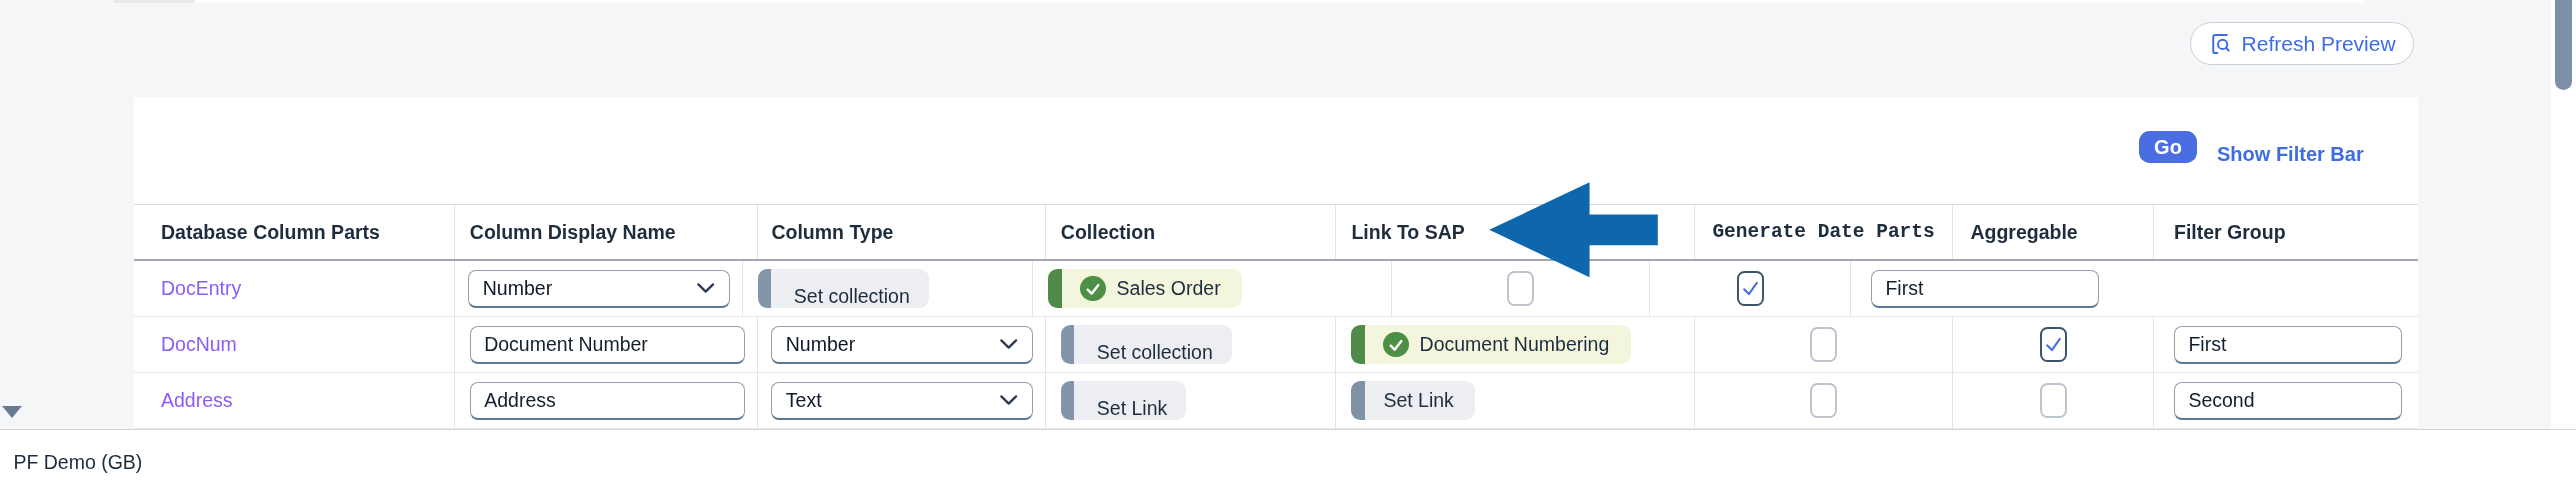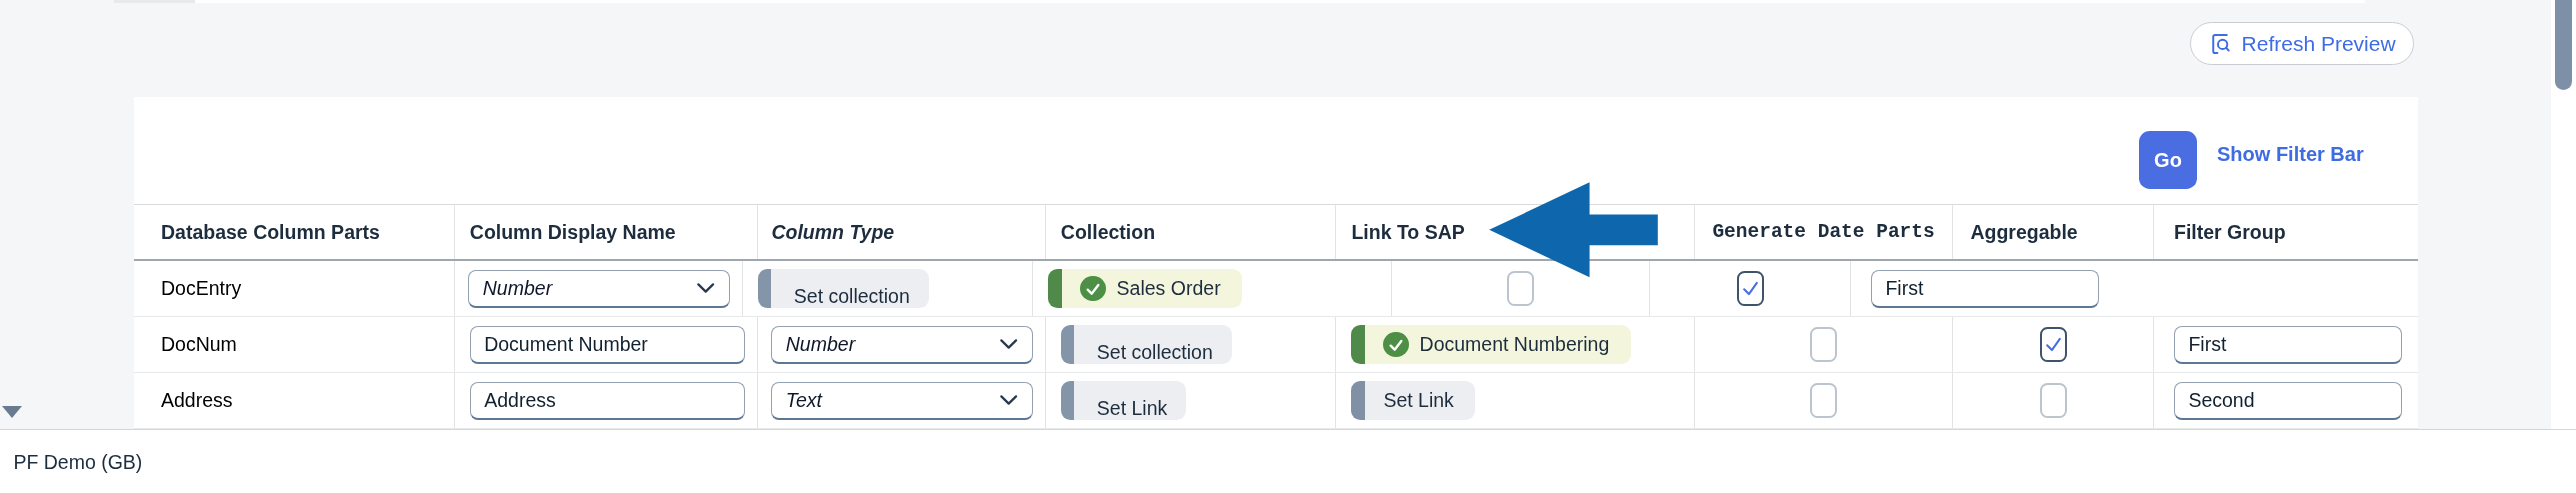--- a/index.html
+++ b/index.html
@@ -17,51 +17,51 @@
     position:absolute;top:22px;right:162px;height:43px;display:flex;align-items:center;gap:9.4px;
     background:#ffffff;border:1.3px solid #c9cdd3;border-radius:21.5px;padding:0 17.4px;
     color:#3e6ce4;font-size:21px;font-weight:500;cursor:pointer;
   }
   .refresh-btn svg{flex:0 0 auto;}
 
   
   .panel{position:absolute;left:134px;top:97px;width:2284px;height:331px;background:#ffffff;}
 
   .go-btn{
-    position:absolute;left:2005px;top:34px;width:58px;height:58px;border:none;
+    position:absolute;left:2005px;top:34px;width:58px;height:32px;border:none;
     background:#4a6de1;color:#ffffff;font-size:20px;font-weight:700;border-radius:10.7px;
     font-family:inherit;display:flex;align-items:center;justify-content:center;cursor:pointer;
   }
   .show-filter{
     position:absolute;left:2083px;top:34px;height:46px;display:flex;align-items:center;
     color:#3e6ce2;font-size:20px;font-weight:600;cursor:pointer;white-space:nowrap;
   }
 
   
   .thead{
     position:absolute;left:0;top:107px;width:2284px;height:57px;display:flex;
     border-top:1.3px solid #d8dbde;border-bottom:2px solid #a0a7af;box-sizing:border-box;
     font-weight:700;font-size:19.5px;color:#1d2d3e;
   }
   .trow{display:flex;width:2284px;height:56px;border-bottom:1.3px solid #e6e8ea;box-sizing:border-box;background:#fff;}
   .tbody{position:absolute;left:0;top:164px;width:2284px;}
   .cell{display:flex;align-items:center;box-sizing:border-box;border-right:1.3px solid #e1e4e7;padding-left:17.4px;overflow:hidden;}
   .cell.last{border-right:none;}
   .c1{width:321px;padding-left:27px;}
   .c2{width:303px;padding-left:14.8px;}
-  .c3{width:288px;padding-left:13.4px;font-style:italic;}
+  .c3{width:288px;padding-left:13.4px;}
   .c4{width:290px;padding-left:14.8px;}
   .c5{width:359px;padding-left:15.4px;}
   .c6{width:258px;justify-content:center;padding-left:0;font-family:Liberation Mono, monospace;}
   .c7{width:201px;justify-content:center;padding-left:0;}
   .c8{width:264px;padding-left:20px;}
   .thead .c6,.thead .c7{justify-content:flex-start;}
   .thead .c6{padding-left:17.4px;}
   .thead .c7{padding-left:17.4px;}
-  .row-label{font-size:19.5px;color:#000000;}
+  .row-label{font-size:19.5px;color:#8b5cf6;}
 
   .txt-input{
     width:275px;height:38px;box-sizing:border-box;border:1.3px solid #93a0af;border-bottom:2.7px solid #5c7693;
     border-radius:8px;font-family:inherit;font-size:19.5px;color:#12212f;padding:0 0 0 13.4px;background:#fff;outline:none;
   }
   .c8 .txt-input{width:228px;}
   .selectbox{
     width:262px;height:38px;box-sizing:border-box;border:1.3px solid #93a0af;border-bottom:2.7px solid #5c7693;
     border-radius:8px;background:#fff;display:flex;align-items:center;justify-content:space-between;
     padding:0 14.8px 0 13.4px;font-size:19.5px;color:#0f172a;cursor:pointer;

